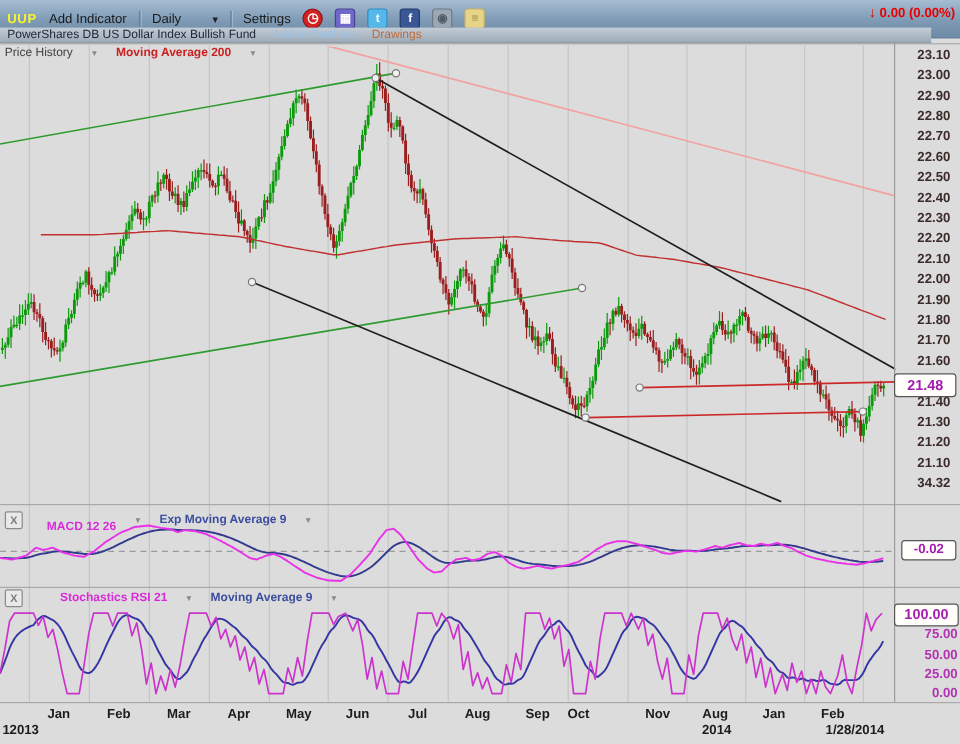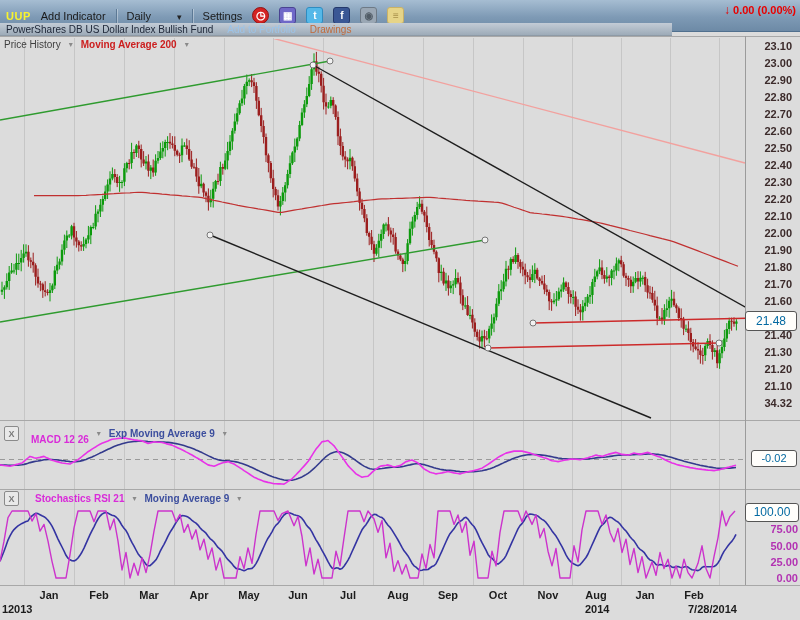--- a/index.html
+++ b/index.html
@@ -18,41 +18,41 @@
         color:#fff;font-size:10px;font-weight:bold;line-height:1;}
   .icon.alarm{border-radius:50%;background:#d42222;border:1px solid #8e1414;font-size:11px;}
   .icon.cube{background:#6f68c8;border:1px solid #4a4492;}
   .icon.twitter{background:#55b8e8;border:1px solid #2f8cc0;}
   .icon.facebook{background:#3a5795;border:1px solid #25396b;}
   .icon.camera{background:#9aa7b4;border:1px solid #6e7a86;color:#515c66;}
   .icon.note{background:#e6d488;border:1px solid #c9b267;color:#a8904a;}
   .change{position:absolute;right:4px;top:3px;color:#e80000;font-weight:bold;font-size:11px;}
   .change .dn{font-size:12px;}
   
-  .subheader{position:absolute;left:0;top:23px;width:672px;height:13px;
+  .subheader{position:absolute;left:0;top:23px;width:776px;height:13px;
     background:linear-gradient(#c3ccd6,#9dabb8);display:flex;align-items:center;gap:14px;
     font-size:10px;padding-left:6px;box-sizing:border-box;border-bottom:1px solid #8e9aa6;}
   .fund{color:#20293a;}
   .addport{color:#9cc3e8;}
   .drawings{color:#c06a3a;}
   
-  .phead{position:absolute;font-size:10px;display:flex;align-items:center;gap:8px;z-index:5;}
+  .phead{position:absolute;font-size:10px;display:flex;align-items:center;gap:16px;z-index:5;}
   .phead .caret{font-size:8px;color:#8a8a8a;}
   .lbl-dark{color:#3f3f3f;}
   .lbl-red{color:#cc2020;font-weight:bold;}
   .lbl-mag{color:#d92bd9;font-weight:bold;}
   .lbl-navy{color:#3c4e9e;font-weight:bold;}
   .xbtn{width:13px;height:13px;border:1px solid #8a8a8a;border-radius:2px;background:#e9e9e9;
         color:#7a7a7a;font-size:9px;font-weight:bold;display:flex;align-items:center;justify-content:center;}
   
   .price-axis-label{position:absolute;left:746px;width:46px;text-align:right;font-size:11px;
         font-weight:bold;color:#3c2b2b;z-index:3;}
   .stoch-axis-label{position:absolute;left:752px;width:46px;font-size:11px;font-weight:bold;color:#b232b2;z-index:3;text-align:right;}
   .badge{position:absolute;background:#fffefb;border:1px solid #555;border-radius:3px;
-        color:#0369a1;font-size:12px;text-align:center;z-index:6;}
+        color:#a21caf;font-size:12px;text-align:center;z-index:6;font-weight:bold;}
   .month-label{position:absolute;top:589px;width:44px;text-align:center;font-size:11px;font-weight:bold;color:#1c1c1c;}
   .year-label{position:absolute;top:603px;font-size:11px;font-weight:bold;color:#1c1c1c;}
   .date-label{position:absolute;top:603px;left:688px;font-size:11px;font-weight:bold;color:#1c1c1c;}
   .hline{position:absolute;left:0;width:800px;height:1px;background:#a8a8a8;z-index:2;}
   .axis-vline{position:absolute;left:745px;top:36px;width:1px;height:549px;background:#9b9b9b;z-index:2;}
   #chart-svg{position:absolute;left:0;top:0;z-index:1;}
 </style>
 </head>
 <body>
 
@@ -153,21 +153,21 @@
   <div class="phead" style="left:4px;top:422px;">
     <span class="xbtn">X</span>
     <span class="lbl-mag" style="margin-left:4px;margin-top:12px;">MACD 12 26</span>
     <span class="caret">▾</span>
     <span class="lbl-navy">Exp Moving Average 9</span>
     <span class="caret">▾</span>
   </div>
 
   <div class="phead" style="left:4px;top:491px;">
     <span class="xbtn">X</span>
-    <span class="lbl-mag" style="margin-left:8px;">Stochastics RSI 21</span>
+    <span class="lbl-mag" style="margin-left:15px;">Stochastics RSI 21</span>
     <span class="caret">▾</span>
     <span class="lbl-navy">Moving Average 9</span>
     <span class="caret">▾</span>
   </div>
 
   <div class="hline" style="top:36px;"></div>
   <div class="hline" style="top:420px;"></div>
   <div class="hline" style="top:489px;"></div>
   <div class="hline" style="top:585px;"></div>
   <div class="axis-vline"></div>
@@ -209,24 +209,24 @@
   <div id="month-axis">
       <div class="month-label" style="left: 27px;">Jan</div>
       <div class="month-label" style="left: 77px;">Feb</div>
       <div class="month-label" style="left: 127px;">Mar</div>
       <div class="month-label" style="left: 177px;">Apr</div>
       <div class="month-label" style="left: 227px;">May</div>
       <div class="month-label" style="left: 276px;">Jun</div>
       <div class="month-label" style="left: 326px;">Jul</div>
       <div class="month-label" style="left: 376px;">Aug</div>
       <div class="month-label" style="left: 426px;">Sep</div>
-      <div class="month-label" style="left: 476px;">Oct</div>
+      <div class="month-label" style="left: 460px;">Oct</div>
       <div class="month-label" style="left: 526px;">Nov</div>
       <div class="month-label" style="left: 574px;">Aug</div>
       <div class="month-label" style="left: 623px;">Jan</div>
       <div class="month-label" style="left: 672px;">Feb</div>
     </div>
 
   <span class="year-label" style="left:2px;">1</span>
   <span class="year-label" style="left:8px;">2013</span>
   <span class="year-label" style="left:585px;">2014</span>
-  <span class="date-label">7/28/2014</span>
+  <span class="date-label">1/28/2014</span>
 </div>
 
 </body></html>

